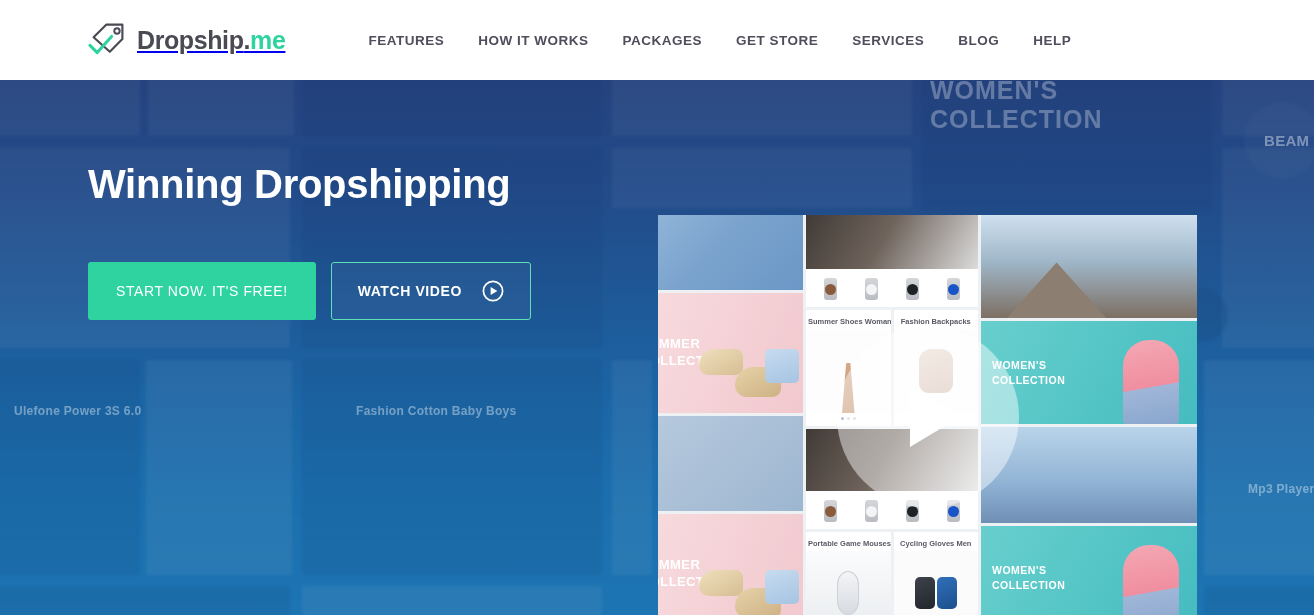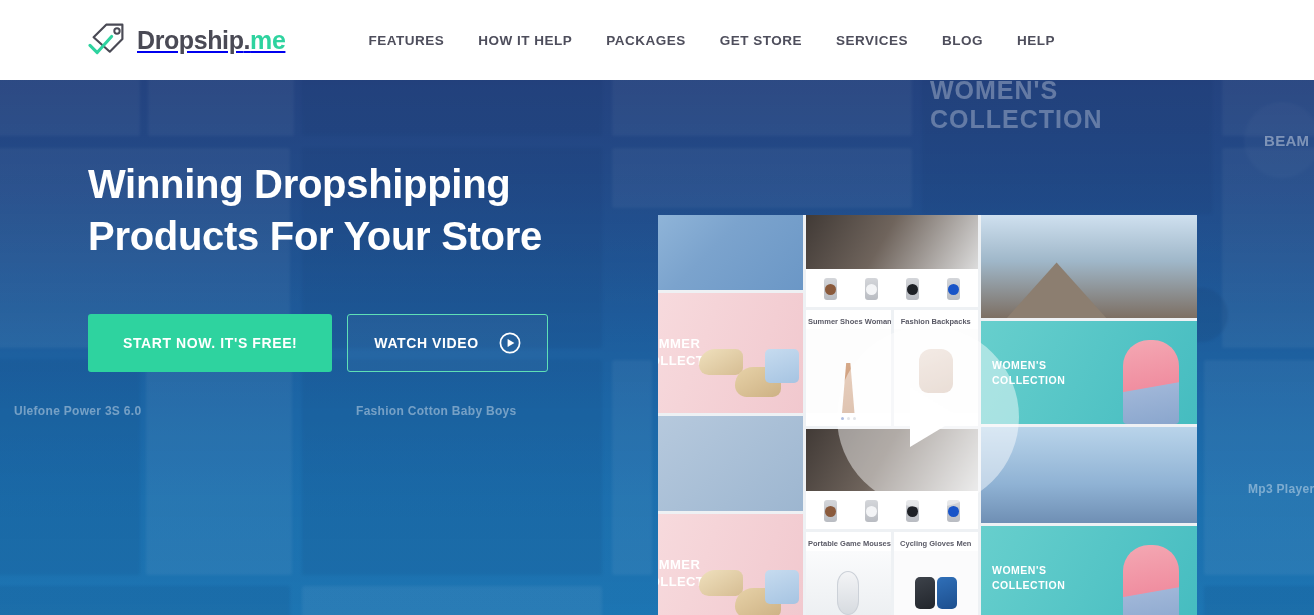--- a/index.html
+++ b/index.html
@@ -81,22 +81,22 @@
     letter-spacing:-0.3px;
   }
   p.subcopy {
     color:#f0f6fb; font-size:19px; line-height:1.65; margin-top:26px;
     font-weight:normal;
   }
   .buttons { display:flex; gap:15px; margin-top:52px; }
   .btn-primary {
     background:#2ed39f; color:#fff; border:none; border-radius:3px;
     font-family:"Liberation Sans", sans-serif;
-    font-size:14px; font-weight:bold; letter-spacing:.6px;
-    padding:0 35px; height:58px; cursor:pointer; white-space:nowrap;
+    font-size:14px; font-weight:normal; letter-spacing:.6px;
+    padding:0 28px; height:58px; cursor:pointer; white-space:nowrap;
   }
   .btn-outline {
     background:rgba(255,255,255,.04); color:#fff;
     border:1.5px solid #5fe0b6; border-radius:3px;
     font-family:"Liberation Sans", sans-serif;
     font-size:14px; font-weight:bold; letter-spacing:.6px;
     padding:0 26px; height:58px; cursor:pointer; white-space:nowrap;
     display:flex; align-items:center; gap:20px;
   }
 
@@ -207,21 +207,21 @@
       <svg class="logo-icon" viewBox="0 0 44 40">
         <path d="M6 17 L20 3 L38 3 L38 19 L24 33 Z" fill="none" stroke="#4a4a55" stroke-width="2.4" stroke-linejoin="round"></path>
         <circle cx="32" cy="10" r="3" fill="none" stroke="#4a4a55" stroke-width="2.2"></circle>
         <path d="M2 26 L10 34 L26 16" fill="none" stroke="#2ed39f" stroke-width="3.4" stroke-linecap="round" stroke-linejoin="round"></path>
       </svg>
       <span class="logo-text"><span>Dropship</span><span class="dot">.</span><span class="me">me</span></span>
     </a>
 
     <nav class="nav">
       <a href="#">FEATURES</a>
-      <a href="#">HOW IT HELP</a>
+      <a href="#">HOW IT WORKS</a>
       <a href="#">PACKAGES</a>
       <a href="#">GET STORE</a>
       <a href="#">SERVICES</a>
       <a href="#">BLOG</a>
       <a href="#">HELP</a>
     </nav>
 
   </div>
 
   <div class="hero">
@@ -261,21 +261,20 @@
       <span>WOMEN'S</span><br><span>COLLECTION</span>
     </div>
     <div class="bg-label" style="left:14px;  top:334px;">Ulefone Power 3S 6.0</div>
     <div class="bg-label" style="left:356px; top:334px;">Fashion Cotton Baby Boys</div>
     <div class="bg-label" style="left:1248px;top:412px;">Mp3 Player</div>
     <div class="bg-label" style="left:1264px;top:62px; font-size:15px;">BEAM</div>
 
     <div class="copy">
       <h1 class="headline">
         <span>Winning Dropshipping</span><br>
-        <span>Products For Your Store</span>
       </h1>
       <div class="buttons">
         <button class="btn-primary">START NOW. IT'S FREE!</button>
         <button class="btn-outline">
           <span>WATCH VIDEO</span>
           <svg width="22" height="22" viewBox="0 0 22 22">
             <circle cx="11" cy="11" r="9.6" fill="none" stroke="#ffffff" stroke-width="1.7"></circle>
             <path d="M8.6 6.9 L15.4 11 L8.6 15.1 Z" fill="#ffffff"></path>
           </svg>
         </button>

